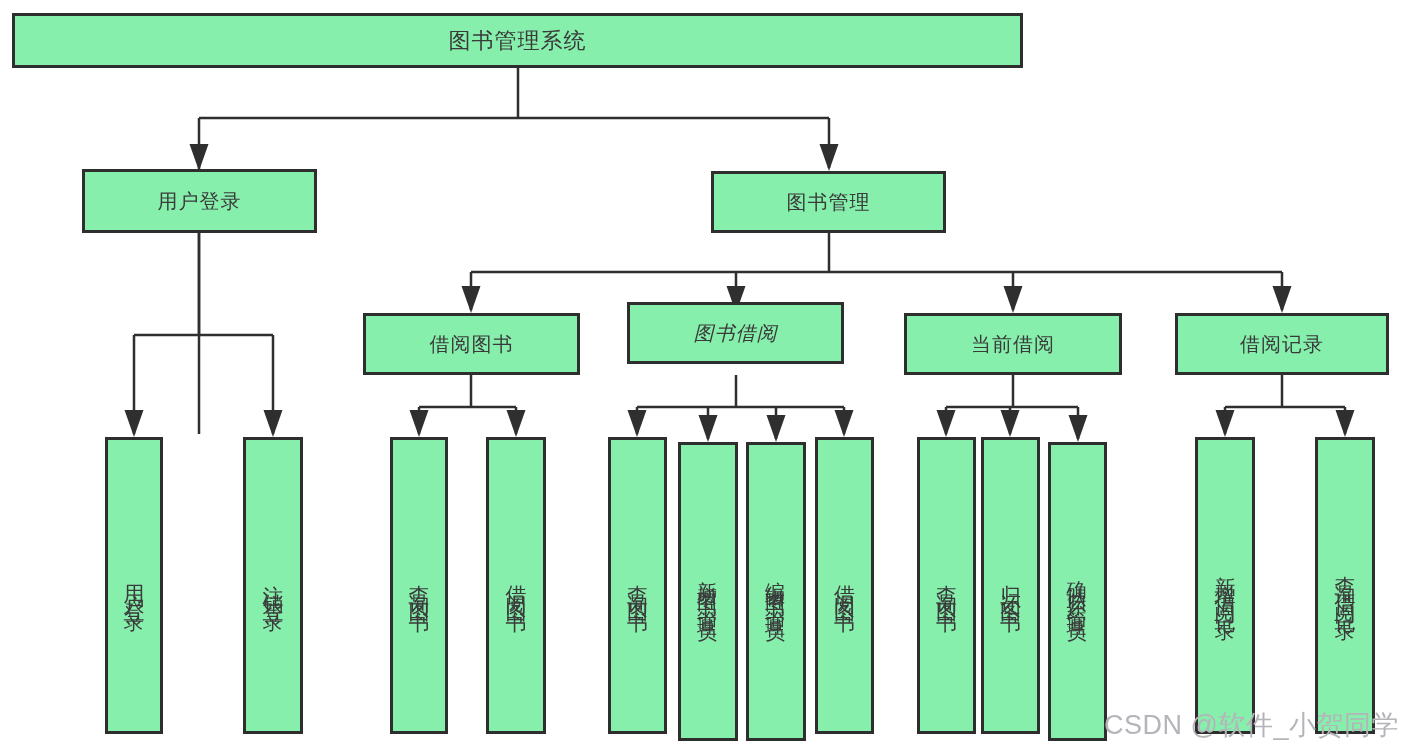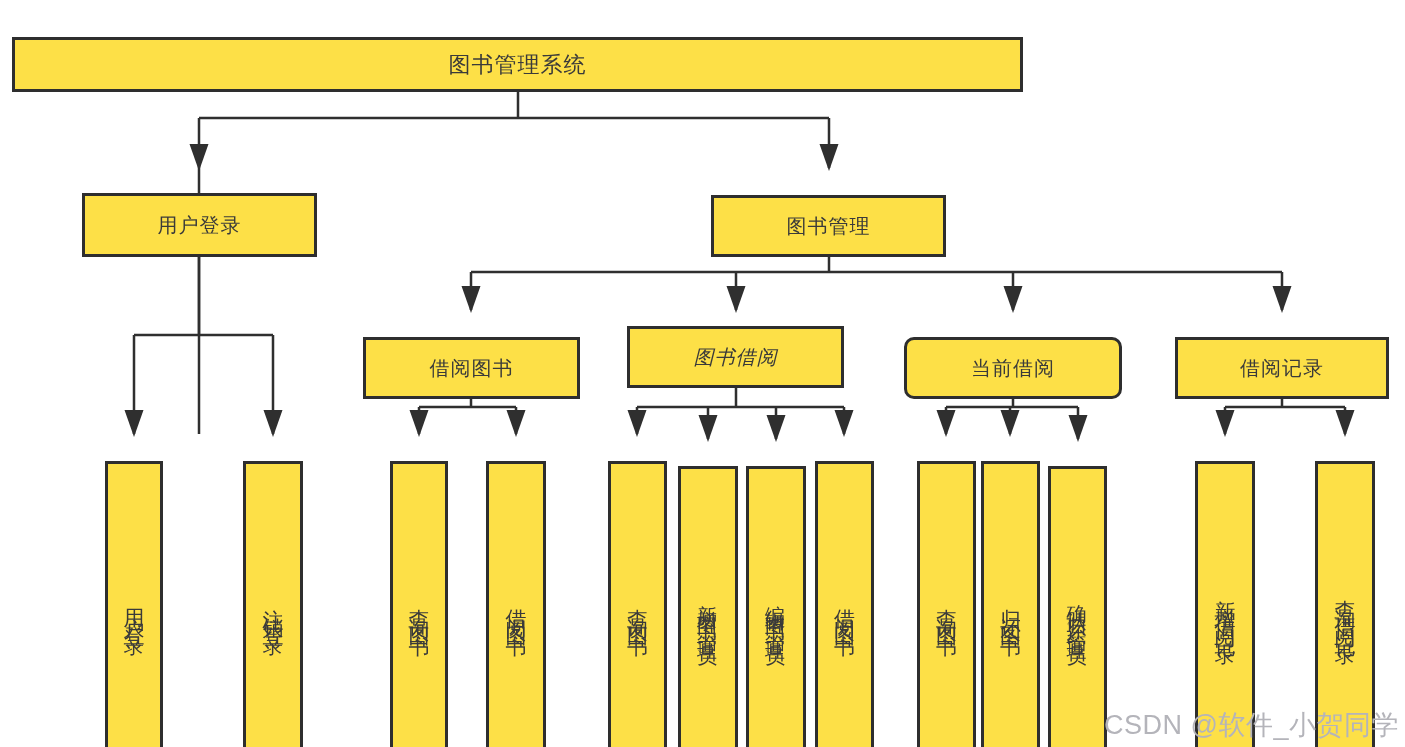--- a/index.html
+++ b/index.html
@@ -1,30 +1,30 @@
 <!DOCTYPE html>
 <html><head>
 <meta charset="utf-8">
 <style>
   html,body{margin:0;padding:0;background:#ffffff;}
   body{width:1405px;height:747px;overflow:hidden;position:relative;
        font-family:"Liberation Sans",sans-serif;}
   #canvas{position:absolute;left:0;top:0;width:1405px;height:747px;background:#ffffff;}
   #wires{position:absolute;left:0;top:0;z-index:1;}
-  .node{position:absolute;box-sizing:border-box;border:3px solid #2e2e2e;background:#fde047;
+  .node{position:absolute;box-sizing:border-box;border:3px solid #2e2e2e;background:#86efac;
         display:flex;align-items:center;justify-content:center;color:#3a3a3a;z-index:2;
-        font-size:20px;letter-spacing:1px;margin-top:24px;}
+        font-size:20px;letter-spacing:1px;}
   .leaf{writing-mode:vertical-rl;text-orientation:mixed;font-size:21px;letter-spacing:9px;}
   .leaf.long{font-size:20px;letter-spacing:6px;}
   #n-root{left:12px;top:13px;width:1011px;height:55px;font-size:22px;}
   #n-l2a{left:82px;top:169px;width:235px;height:64px;}
   #n-l2b{left:711px;top:171px;width:235px;height:62px;}
   #n-l3a{left:363px;top:313px;width:217px;height:62px;}
   #n-l3b{left:627px;top:302px;width:217px;height:62px;font-style:italic;}
-  #n-l3c{left:904px;top:313px;width:218px;height:62px;border-radius:10px;}
+  #n-l3c{left:904px;top:313px;width:218px;height:62px;}
   #n-l3d{left:1175px;top:313px;width:214px;height:62px;}
   #n-leaf1{left:105px;top:437px;width:58px;height:297px;}
   #n-leaf2{left:243px;top:437px;width:60px;height:297px;}
   #n-leaf3{left:390px;top:437px;width:58px;height:297px;}
   #n-leaf4{left:486px;top:437px;width:60px;height:297px;}
   #n-leaf5{left:608px;top:437px;width:59px;height:297px;}
   #n-leaf6{left:678px;top:442px;width:60px;height:299px;}
   #n-leaf7{left:746px;top:442px;width:60px;height:299px;}
   #n-leaf8{left:815px;top:437px;width:59px;height:297px;}
   #n-leaf9{left:917px;top:437px;width:59px;height:297px;}

